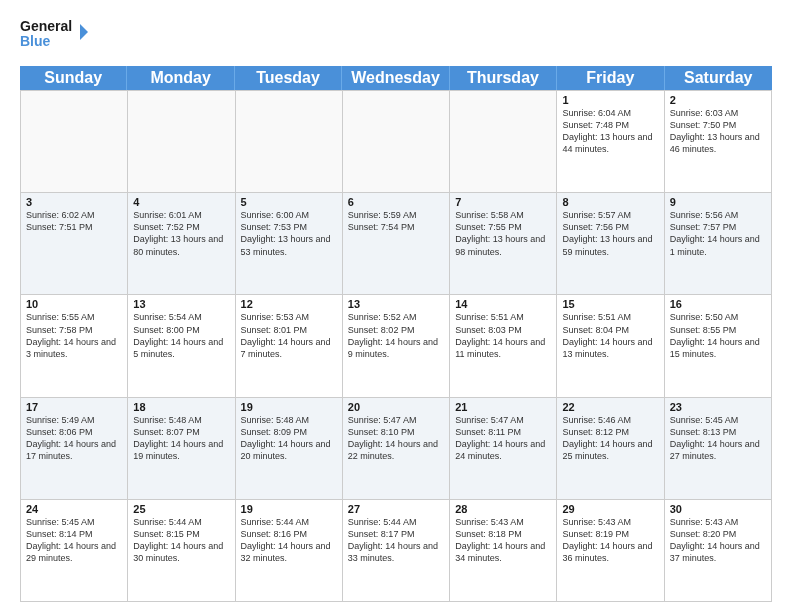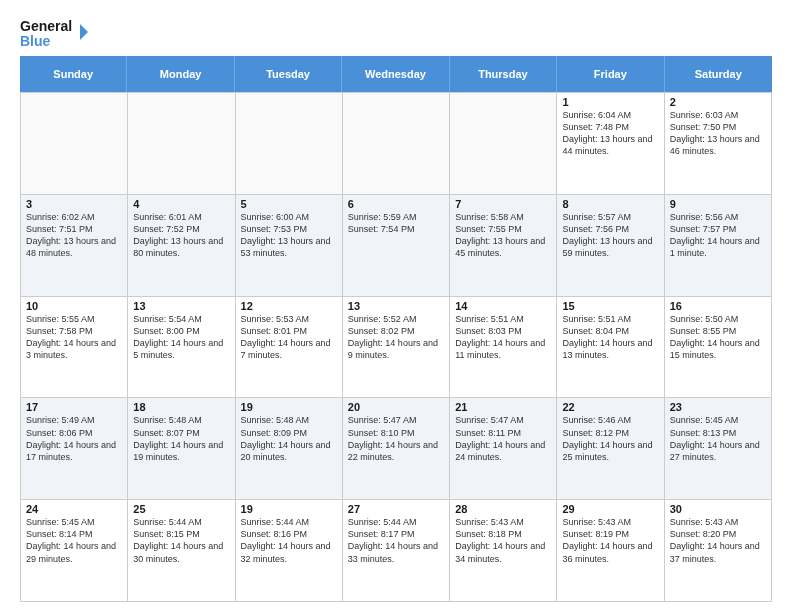--- a/index.html
+++ b/index.html
@@ -14,20 +14,21 @@
       width: 792px;
       height: 612px;
       padding: 16px 20px 10px 20px;
       display: flex;
       flex-direction: column;
     }
     .header {
       display: flex;
       justify-content: space-between;
       align-items: flex-start;
+      margin-bottom: 10px;
     }
     .logo {
       display: flex;
       align-items: center;
       gap: 4px;
     }
     .title-block {
       text-align: right;
     }
     .month-title {
@@ -45,23 +46,23 @@
       display: flex;
       flex-direction: column;
     }
     .cal-header {
       display: grid;
       grid-template-columns: repeat(7, 1fr);
       background: #4a90d9;
     }
     .cal-header-cell {
       color: #fff;
-      font-size: 11px;
+      font-size: 16px;
       font-weight: bold;
-      padding: 12px 4px;
+      padding: 3px 4px;
       text-align: center;
       border-right: 1px solid #6aaae8;
     }
     .cal-header-cell:last-child { border-right: none; }
     .cal-body {
       flex: 1;
       display: grid;
       grid-template-rows: repeat(5, 1fr);
       border-left: 1px solid #ccc;
       border-top: 1px solid #ccc;
@@ -144,21 +145,20 @@
             <div class="cell-line">Sunrise: 6:03 AM</div>
             <div class="cell-line">Sunset: 7:50 PM</div>
             <div class="cell-line">Daylight: 13 hours and 46 minutes.</div>
           </div>
         </div>
         <div class="cal-row">
           <div class="cal-cell shaded">
             <div class="day-num">3</div>
             <div class="cell-line">Sunrise: 6:02 AM</div>
             <div class="cell-line">Sunset: 7:51 PM</div>
-            <div class="cell-line">Daylight: 13 hours and 48 minutes.</div>
           </div>
           <div class="cal-cell shaded">
             <div class="day-num">4</div>
             <div class="cell-line">Sunrise: 6:01 AM</div>
             <div class="cell-line">Sunset: 7:52 PM</div>
             <div class="cell-line">Daylight: 13 hours and 80 minutes.</div>
           </div>
           <div class="cal-cell shaded">
             <div class="day-num">5</div>
             <div class="cell-line">Sunrise: 6:00 AM</div>
@@ -167,21 +167,21 @@
           </div>
           <div class="cal-cell shaded">
             <div class="day-num">6</div>
             <div class="cell-line">Sunrise: 5:59 AM</div>
             <div class="cell-line">Sunset: 7:54 PM</div>
           </div>
           <div class="cal-cell shaded">
             <div class="day-num">7</div>
             <div class="cell-line">Sunrise: 5:58 AM</div>
             <div class="cell-line">Sunset: 7:55 PM</div>
-            <div class="cell-line">Daylight: 13 hours and 45 minutes.</div>
+            <div class="cell-line">Daylight: 13 hours and 98 minutes.</div>
           </div>
           <div class="cal-cell shaded">
             <div class="day-num">8</div>
             <div class="cell-line">Sunrise: 5:57 AM</div>
             <div class="cell-line">Sunset: 7:56 PM</div>
             <div class="cell-line">Daylight: 13 hours and 59 minutes.</div>
           </div>
           <div class="cal-cell shaded">
             <div class="day-num">9</div>
             <div class="cell-line">Sunrise: 5:56 AM</div>

